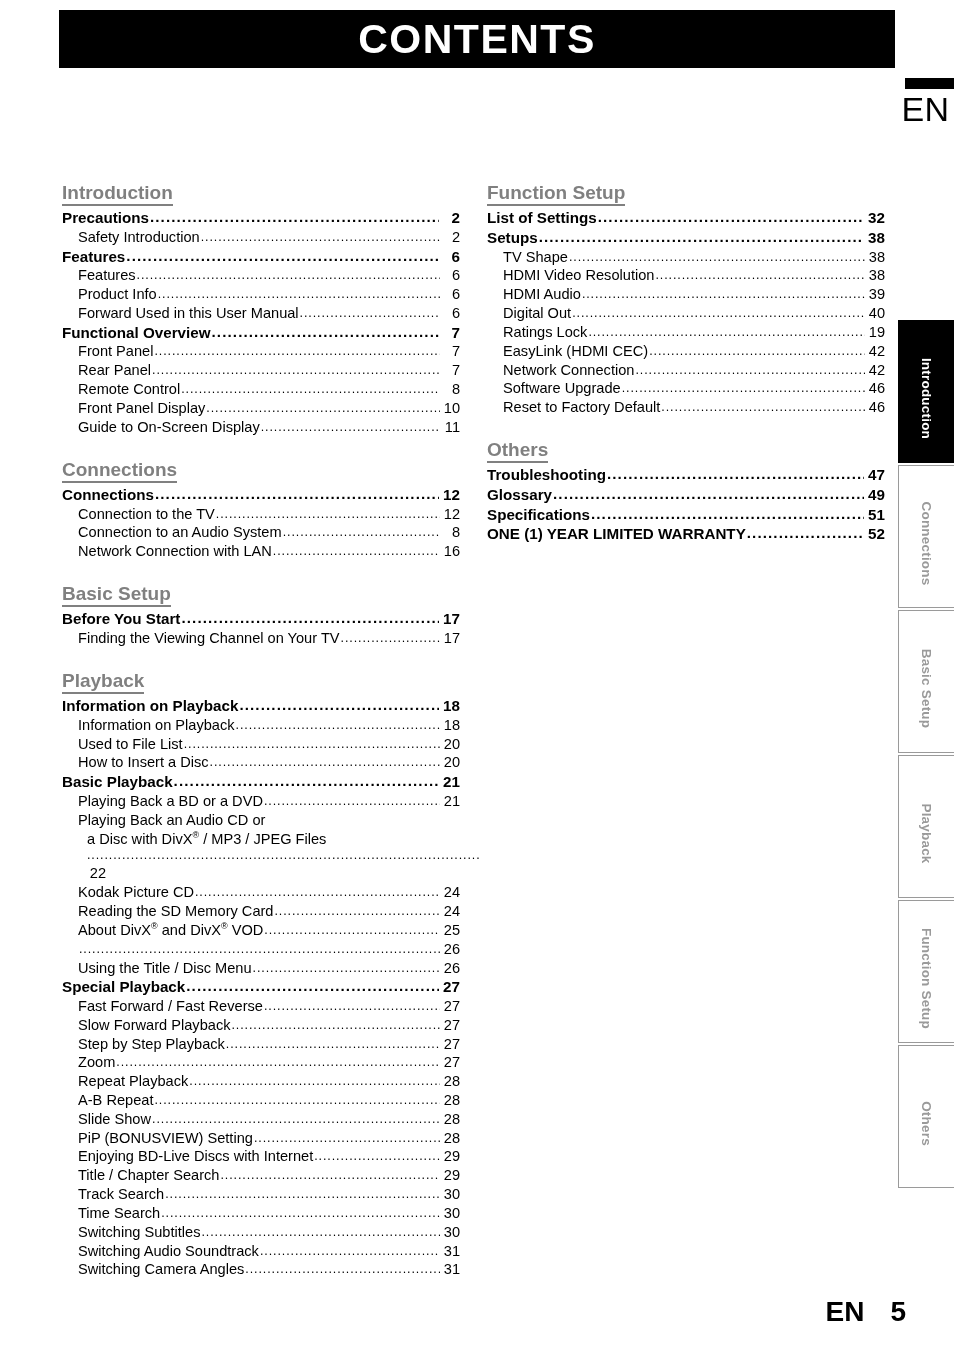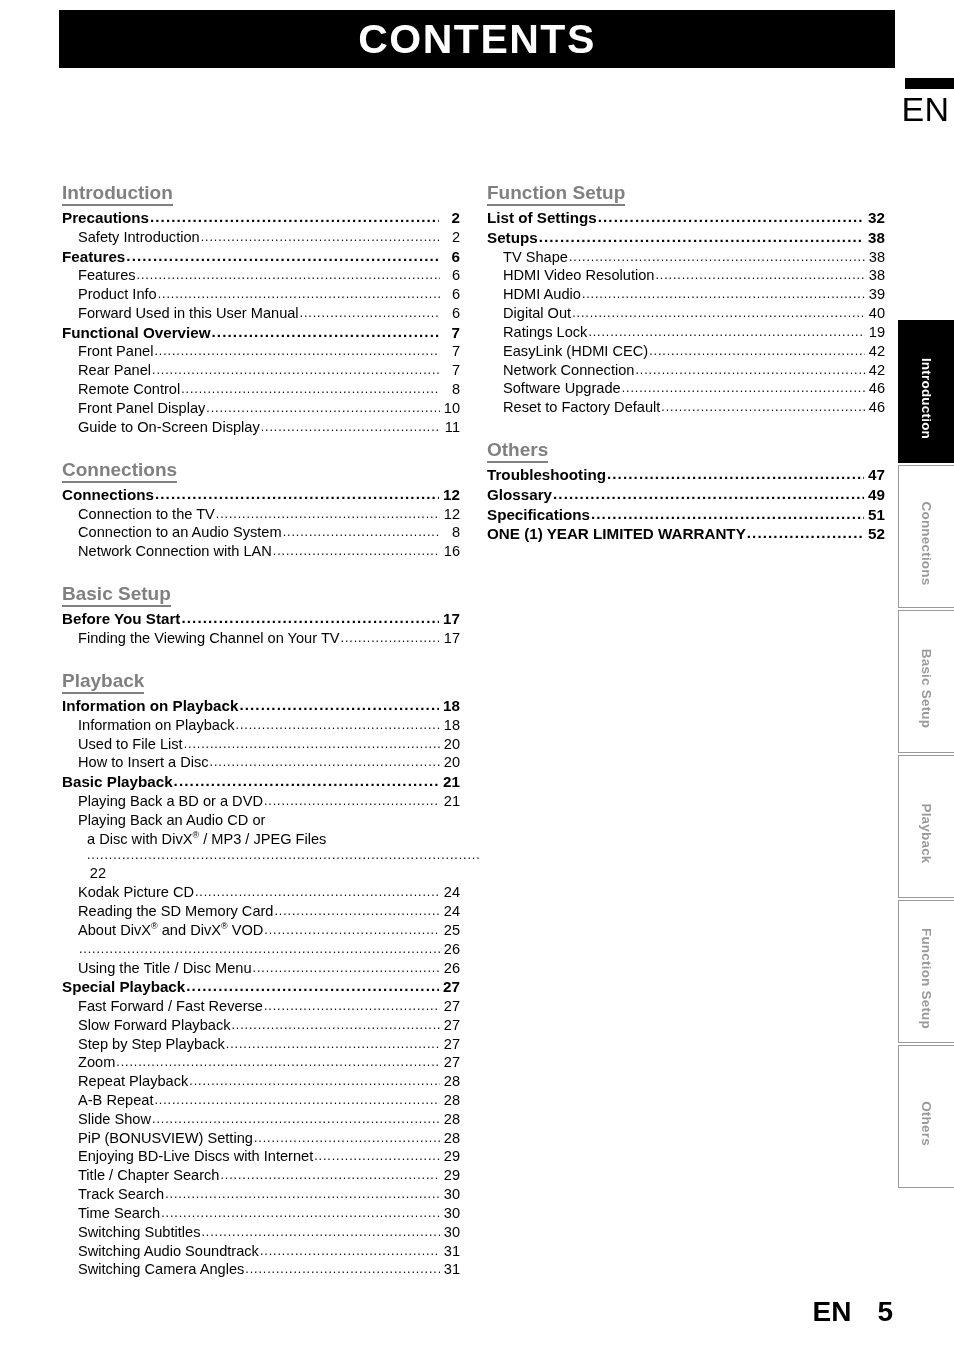--- a/index.html
+++ b/index.html
@@ -176,21 +176,21 @@
   }
   .side-tab.active .tab-text { color: #ffffff; }
 
   
   .footer {
     position: absolute;
     left: 0;
     top: 1296px;
     width: 954px;
     text-align: right;
-    padding-right: 61px;
+    padding-right: 48px;
     font-size: 28px;
     font-weight: bold;
     color: #000000;
   }
   .footer .f-en { margin-right: 26px; }
 </style>
 </head>
 <body>
 
 <div class="page">

